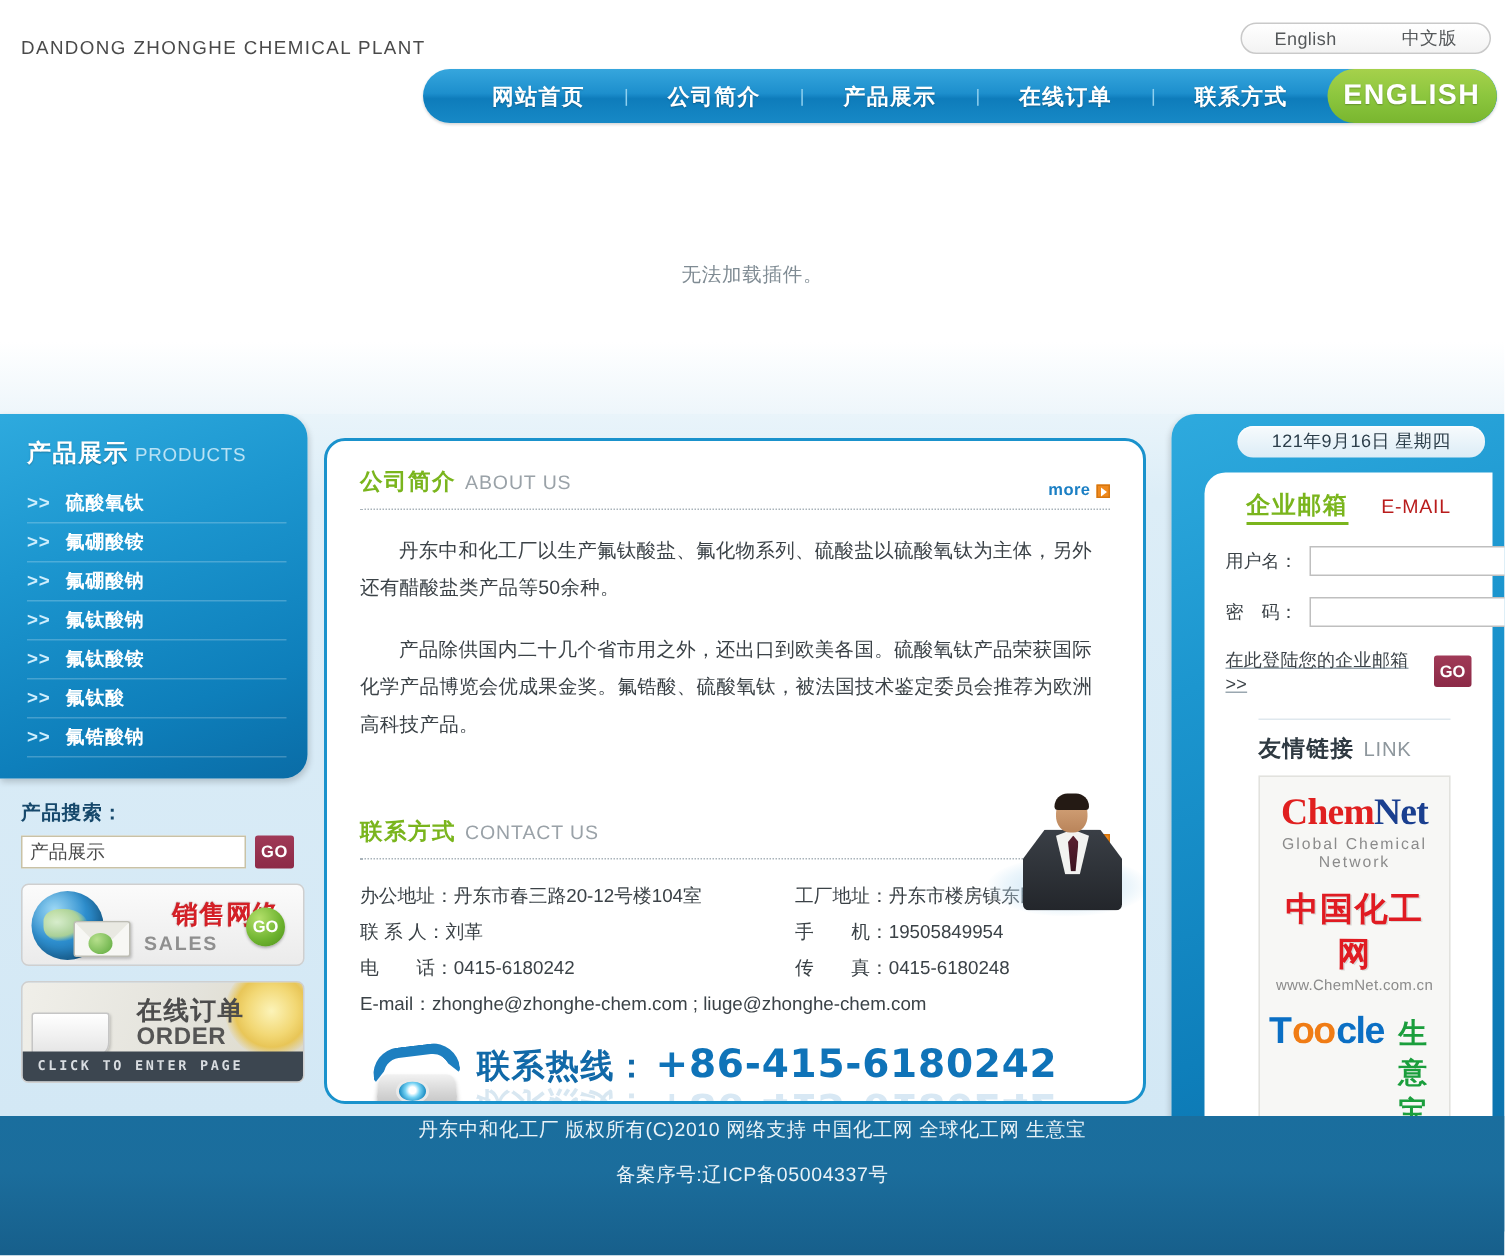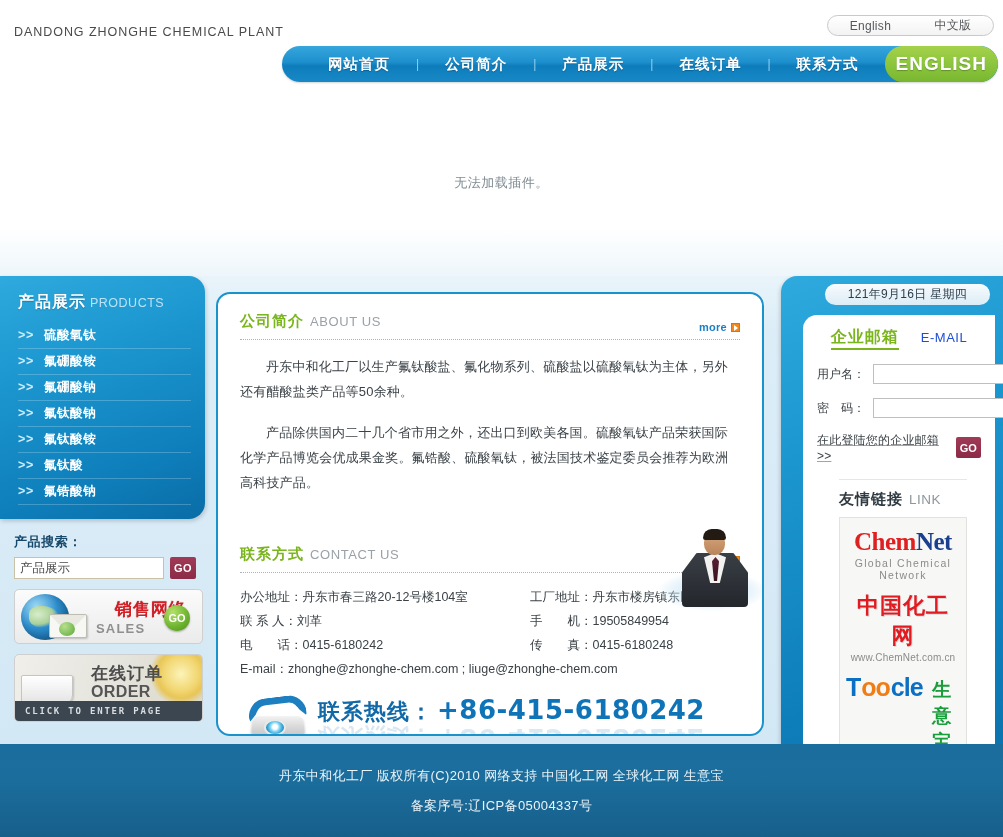--- a/index.html
+++ b/index.html
@@ -383,21 +383,21 @@
   .white-card {
     margin: 10px 8px 0 22px; background: #ffffff;
     border-radius: 14px 0 0 14px;
     padding: 12px 14px 14px 14px;
   }
   .mail-head { display:flex; align-items: baseline; gap: 6px; justify-content:center; }
   .mail-head .cn {
     font-size: 16px; font-weight: bold; color: #7ab51d; letter-spacing: 1px;
     border-bottom: 2px solid #7ab51d;
   }
-  .mail-head .en { font-size: 13px; color: #1d4ed8; letter-spacing: .5px; padding-left: 16px; }
+  .mail-head .en { font-size: 13px; color: #b91c1c; letter-spacing: .5px; padding-left: 16px; }
   .field-row { display:flex; align-items:center; margin-top: 14px; gap: 8px; }
   .field-row label { font-size: 12px; color: #3b4247; width: 52px; white-space: nowrap; }
   .field-row input {
     flex: 1; height: 20px; border: 1px solid #bfbfbf; background: #ffffff;
     font-size: 12px; padding: 0 4px; font-family: "Liberation Sans", sans-serif;
   }
   .mail-foot { display:flex; align-items:center; margin-top: 14px; gap: 8px; }
   .mail-foot .lnk {
     font-size: 12px; color: #3b4247; letter-spacing: .2px;
     text-decoration: underline; text-decoration-color: #9aa7b0;
@@ -431,21 +431,21 @@
   .lg3 { display:flex; align-items: baseline; gap: 1px; }
   .lg3 .t { font-size: 25px; font-weight: bold; color: #0b6fc4; font-family:"Liberation Sans",sans-serif; letter-spacing:-1px;}
   .lg3 .o { font-size: 25px; font-weight: bold; color: #f07c15; letter-spacing:-1px;}
   .lg3 .g { font-size: 19px; font-weight: bold; color: #1a9e3c; }
   .lg3-sub { font-size: 8.5px; color: #8b8b8b; letter-spacing: .2px; margin-top: 2px; }
 
   
   .footer {
     position: relative; width: 1003px; height: 93px;
     background: linear-gradient(#1a6e9e 0%, #1b6d9c 40%, #175f8b 100%);
-    display:flex; flex-direction: column; align-items:center; justify-content:center; gap: 12px;
+    display:flex; flex-direction: column; align-items:center; justify-content:flex-start; gap: 12px;
   }
   .footer div { color: #eaf3f8; font-size: 13px; letter-spacing: .4px; }
 </style>
 </head>
 <body>
 
 <div id="page">
 
   <div class="header">
 

